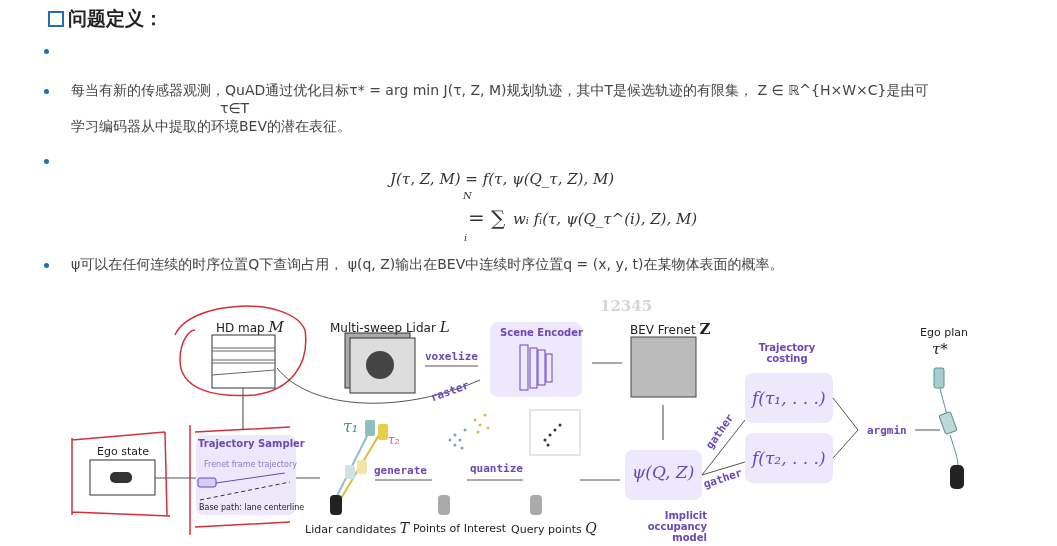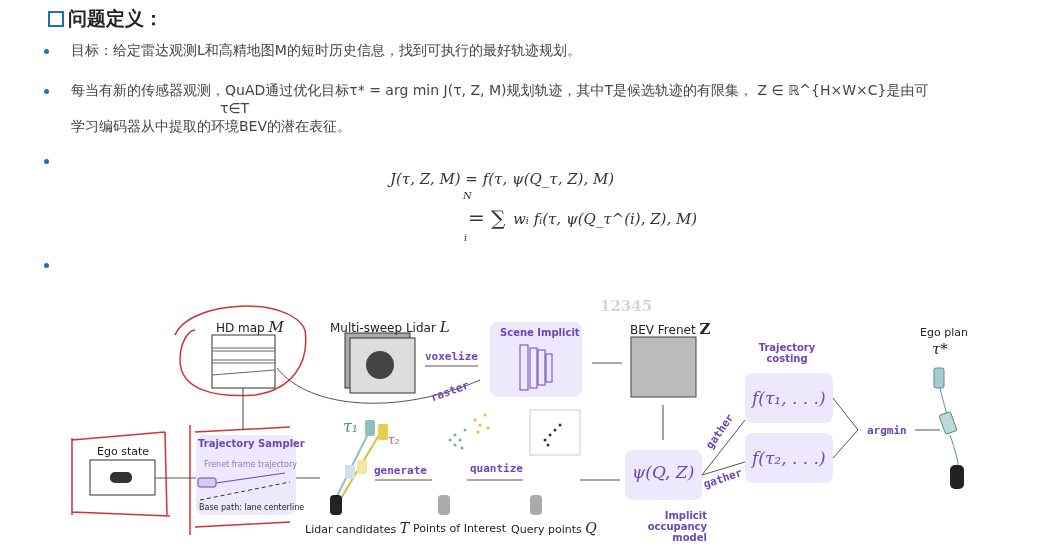--- a/index.html
+++ b/index.html
@@ -17,33 +17,33 @@
   .wm{position:absolute;left:600px;top:297px;font-family:"DejaVu Serif",serif;font-size:15px;color:#d6d6d6;font-weight:bold;}
 </style>
 </head>
 <body>
 
 <div class="title">
   <div class="box"></div>
   <span class="t">问题定义：</span>
 </div>
 
-<div class="bullet" style="top:42px"><span class="dot"></span><span>目标：给定雷达观测L和高精地图M的短时历史信息，找到可执行的最好轨迹规划。</span></div>
+<div class="bullet" style="top:42px"><span class="dot"></span></div>
 <div class="bullet" style="top:82px"><span class="dot"></span><span>每当有新的传感器观测，QuAD通过优化目标τ* = arg min J(τ, Z, M)规划轨迹，其中T是候选轨迹的有限集， Z ∈ ℝ^{H×W×C}是由可</span></div>
 <div class="bullet" style="top:100px;left:220px;font-size:14px;">τ∈T</div>
 <div class="bullet" style="top:118px;left:71px">学习编码器从中提取的环境BEV的潜在表征。</div>
 <div class="bullet" style="top:152px"><span class="dot"></span></div>
 
 <div class="eq" style="left:390px;top:170px">J(τ, Z, M) = f(τ, ψ(Q_τ, Z), M)</div>
 <div class="eq" style="left:463px;top:190px;font-size:10px">N</div>
 <div class="eq" style="left:468px;top:206px;font-size:20px;font-style:normal">= ∑</div>
 <div class="eq" style="left:513px;top:210px">wᵢ fᵢ(τ, ψ(Q_τ^(i), Z), M)</div>
 <div class="eq" style="left:464px;top:232px;font-size:10px">i</div>
 
-<div class="bullet" style="top:256px"><span class="dot"></span></div>
+<div class="bullet" style="top:256px"><span class="dot"></span><span>ψ可以在任何连续的时序位置Q下查询占用， ψ(q, Z)输出在BEV中连续时序位置q = (x, y, t)在某物体表面的概率。</span></div>
 
 <div class="wm">12345</div>
 
 <svg style="position:absolute;left:0;top:0" width="1057" height="546">
 
   <path d="M175,335 C190,300 290,295 305,330 C310,365 290,390 255,395 C215,398 180,390 180,360 C180,340 190,330 195,330" fill="none" stroke="#d4303a" stroke-width="1.5"></path>
   <path d="M72,438 L72,515 M72,440 L165,432 M72,512 L170,516 M165,432 L167,515" fill="none" stroke="#d4303a" stroke-width="1.5"></path>
   <path d="M190,425 L190,535 M195,432 L290,427 M195,527 L290,522" fill="none" stroke="#d4303a" stroke-width="1.5"></path>
 
   <rect x="212" y="335" width="63" height="53" fill="#fff" stroke="#333"></rect>
@@ -132,21 +132,21 @@
   <path d="M940,388 C945,410 950,420 948,430" stroke="#5a8f90" fill="none"></path>
   <rect x="942" y="413" width="12" height="20" rx="2" fill="#bcd9d9" stroke="#5a8f90" transform="rotate(-20 948 423)"></rect>
   <path d="M950,435 C955,450 958,460 958,465" stroke="#5a8f90" fill="none"></path>
   <rect x="950" y="465" width="14" height="24" rx="5" fill="#222"></rect>
 </svg>
 
 <div class="lbl" style="left:216px;top:318px;font-size:12px"><span>HD map</span> <span class="math" style="font-size:15px">M</span></div>
 <div class="lbl" style="left:330px;top:318px;font-size:12px"><span>Multi-sweep Lidar</span> <span class="math" style="font-size:15px">L</span></div>
 <div class="mono" style="left:425px;top:350px">voxelize</div>
 <div class="mono" style="left:430px;top:385px;transform:rotate(-20deg)">raster</div>
-<div class="lbl purple" style="left:500px;top:327px;font-weight:bold;font-size:10px">Scene Implicit</div>
+<div class="lbl purple" style="left:500px;top:327px;font-weight:bold;font-size:10px">Scene Encoder</div>
 <div class="lbl" style="left:630px;top:320px;font-size:12px"><span>BEV Frenet</span> <b class="math" style="font-style:normal;font-size:15px">Z</b></div>
 <div class="lbl purple" style="left:752px;top:342px;font-weight:bold;font-size:10px;width:70px;text-align:center;white-space:normal">Trajectory costing</div>
 <div class="lbl math purple" style="left:752px;top:388px;font-size:17px">f(τ₁, . . .)</div>
 <div class="lbl math purple" style="left:752px;top:448px;font-size:17px">f(τ₂, . . .)</div>
 <div class="mono" style="left:867px;top:424px">argmin</div>
 <div class="lbl" style="left:920px;top:326px;font-size:11px">Ego plan</div>
 <div class="lbl math" style="left:932px;top:340px;font-size:15px">τ*</div>
 <div class="lbl" style="left:97px;top:445px;font-size:11px">Ego state</div>
 <div class="lbl purple" style="left:198px;top:438px;font-weight:bold;font-size:10px">Trajectory Sampler</div>
 <div class="lbl purple" style="left:204px;top:460px;font-size:8px;opacity:.7">Frenet frame trajectory</div>

